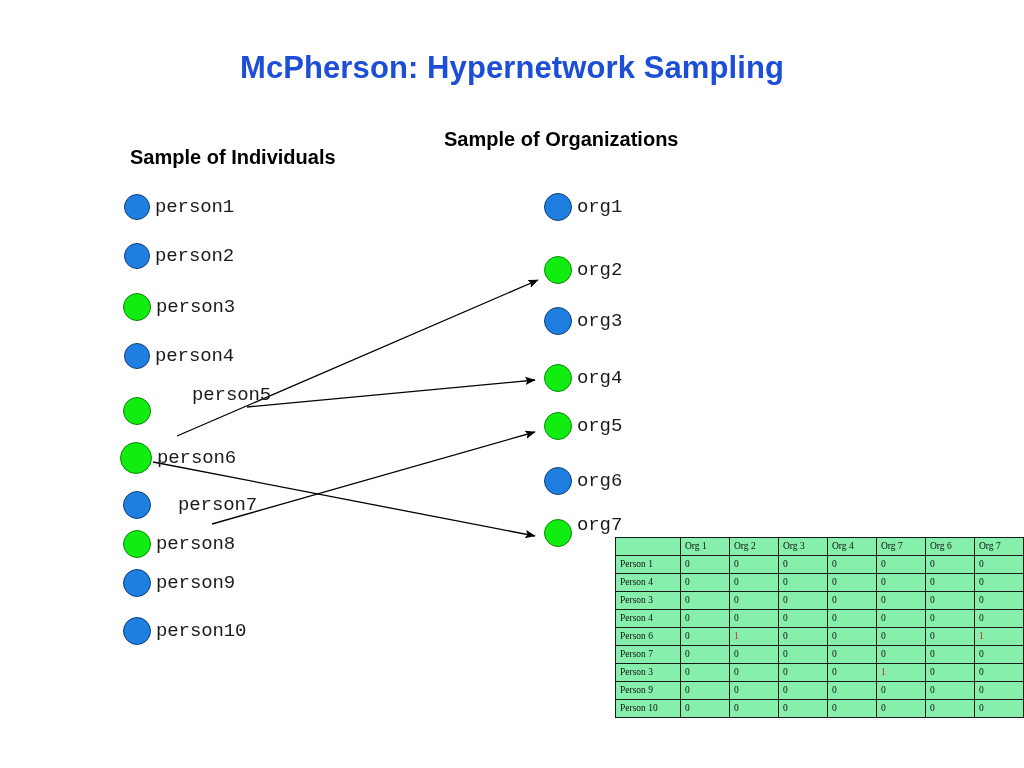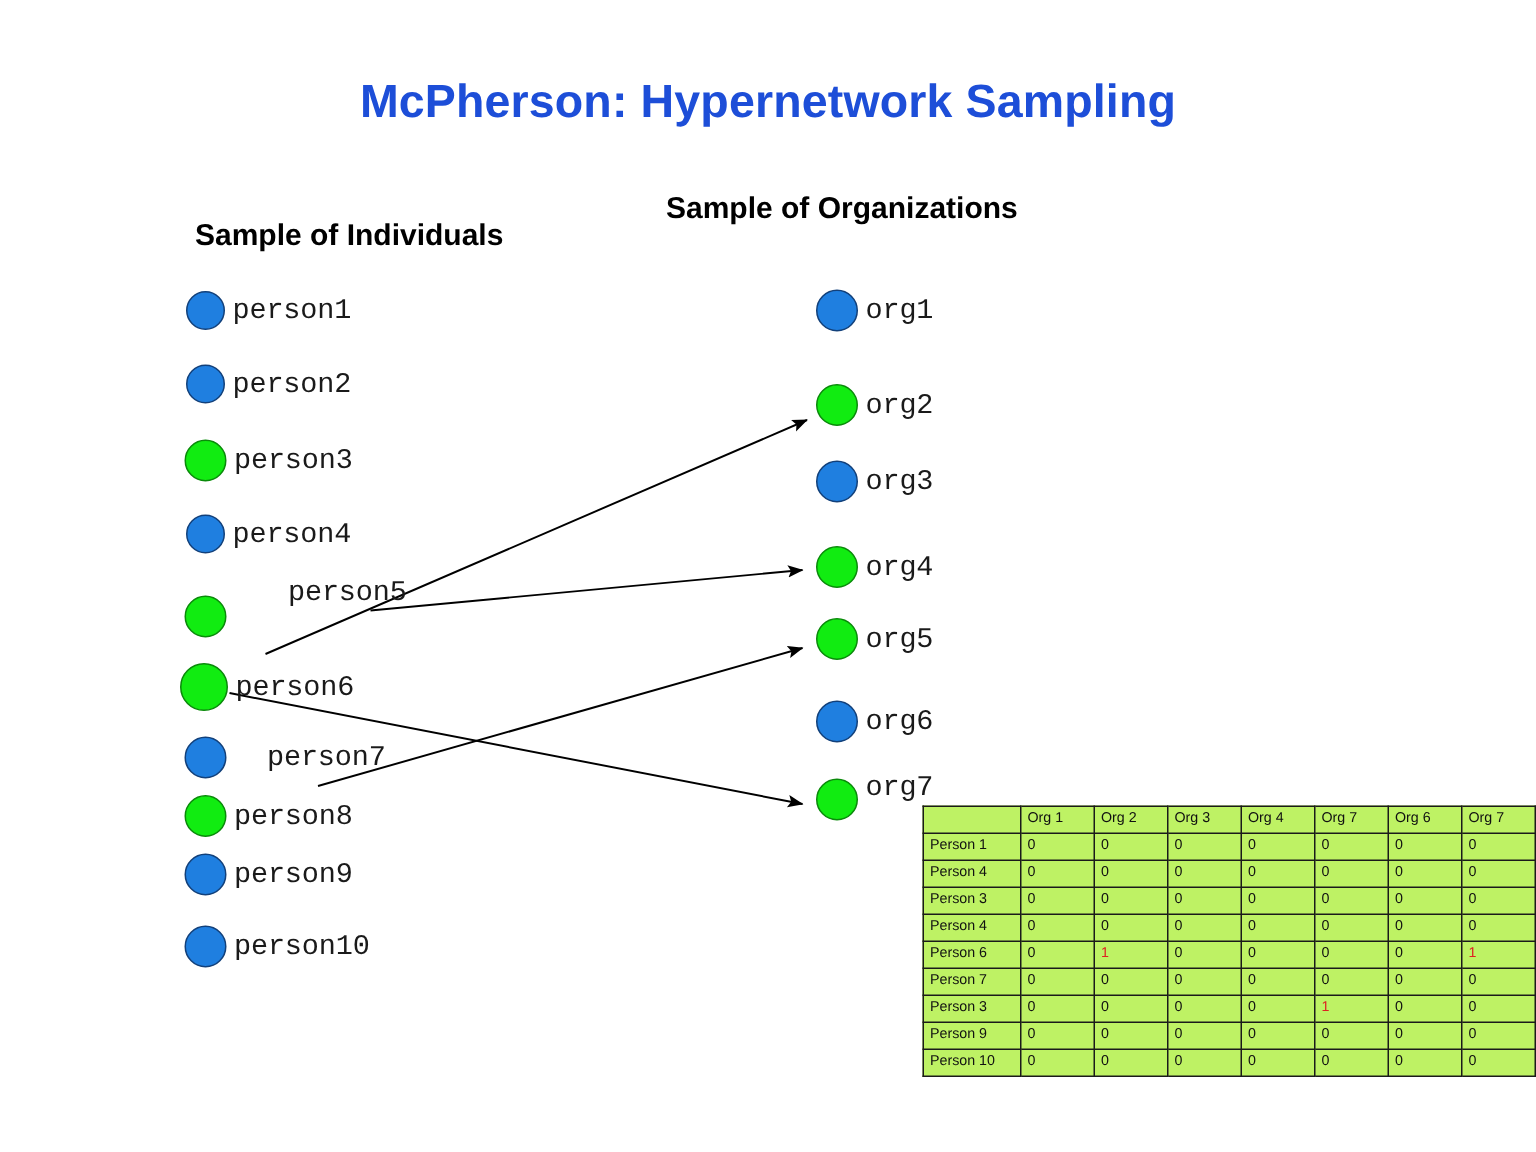--- a/index.html
+++ b/index.html
@@ -88,21 +88,22 @@
   
   #matrix-wrap {
     position: absolute;
     left: 615px;
     top: 537px;
   }
   table#matrix {
     border-collapse: collapse;
     font-size: 9.5px;
     color: #111111;
-    background: #bef264;
+    background: #86efac;
+    font-family: Liberation Serif, serif;
   }
   table#matrix th,
   table#matrix td {
     border: 1px solid #1a1a1a;
     padding: 2px 4px 3px 4px;
     font-weight: normal;
     text-align: left;
     vertical-align: middle;
     height: 12px;
     line-height: 12px;

